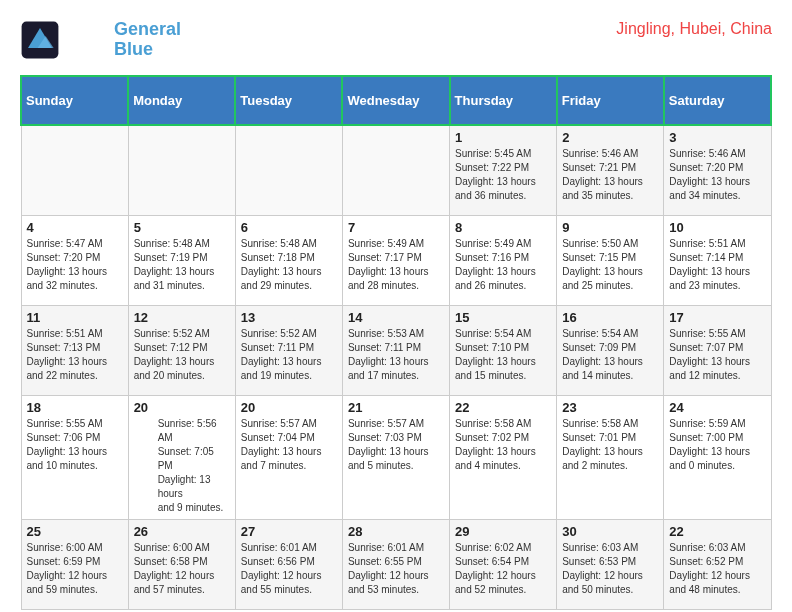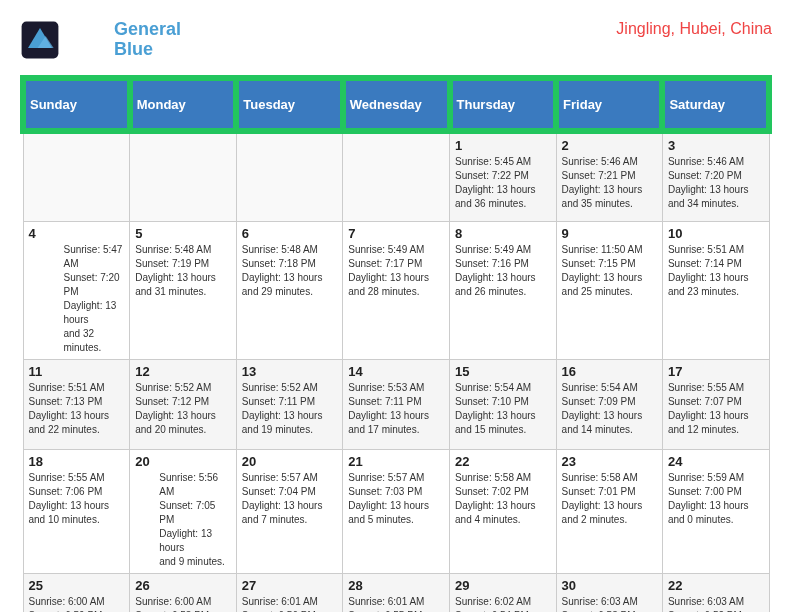--- a/index.html
+++ b/index.html
@@ -53,21 +53,21 @@
       border-collapse: collapse;
       border: 1px solid #ccc;
     }
     .calendar th {
       background-color: #3a7abf;
       color: white;
       font-size: 13px;
       font-weight: bold;
       padding: 16px 4px;
       text-align: left;
-      border: 6px solid #22c55e;
+      border: 2px solid #22c55e;
     }
     .calendar td {
       width: 107px;
       vertical-align: top;
       padding: 4px 5px;
       border: 1px solid #ccc;
       font-size: 10.5px;
       color: #222;
       background: #fff;
       min-height: 80px;
@@ -150,21 +150,21 @@
           <span class="day-number">3</span>
           <div class="day-info" style="white-space: pre-line;">Sunrise: 5:46 AM
 Sunset: 7:20 PM
 Daylight: 13 hours
 and 34 minutes.</div>
         </td>
       </tr>
       <tr>
         <td>
           <span class="day-number">4</span>
-          <div class="day-info" style="white-space: pre-line; margin-left: 35px;">Sunrise: 5:47 AM
+          <div class="day-info" style="white-space: pre-line;">Sunrise: 5:47 AM
 Sunset: 7:20 PM
 Daylight: 13 hours
 and 32 minutes.</div>
         </td>
         <td>
           <span class="day-number">5</span>
           <div class="day-info" style="white-space: pre-line;">Sunrise: 5:48 AM
 Sunset: 7:19 PM
 Daylight: 13 hours
 and 31 minutes.</div>
@@ -185,21 +185,21 @@
         </td>
         <td>
           <span class="day-number">8</span>
           <div class="day-info" style="white-space: pre-line;">Sunrise: 5:49 AM
 Sunset: 7:16 PM
 Daylight: 13 hours
 and 26 minutes.</div>
         </td>
         <td>
           <span class="day-number">9</span>
-          <div class="day-info" style="white-space: pre-line;">Sunrise: 11:50 AM
+          <div class="day-info" style="white-space: pre-line;">Sunrise: 5:50 AM
 Sunset: 7:15 PM
 Daylight: 13 hours
 and 25 minutes.</div>
         </td>
         <td>
           <span class="day-number">10</span>
           <div class="day-info" style="white-space: pre-line;">Sunrise: 5:51 AM
 Sunset: 7:14 PM
 Daylight: 13 hours
 and 23 minutes.</div>

